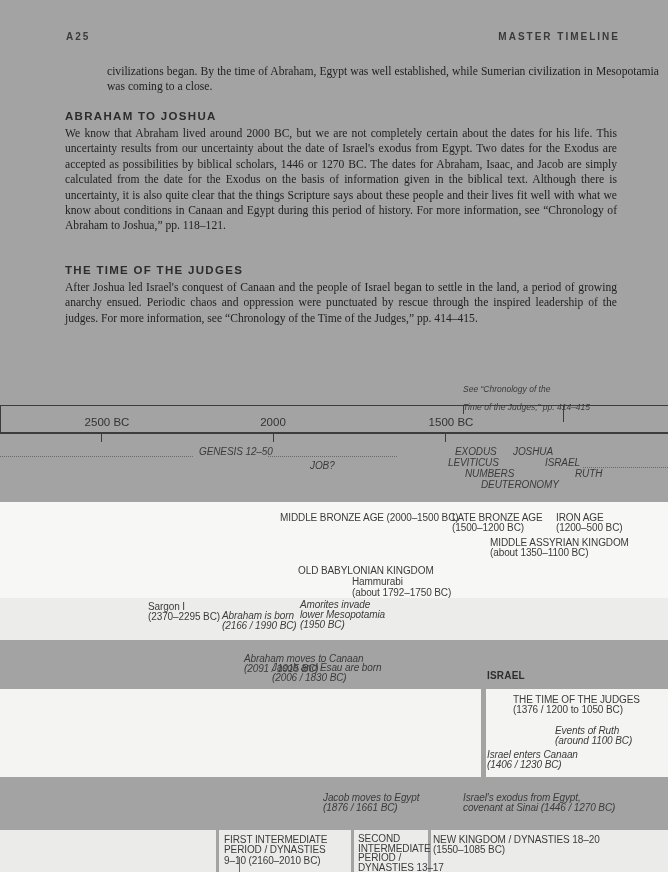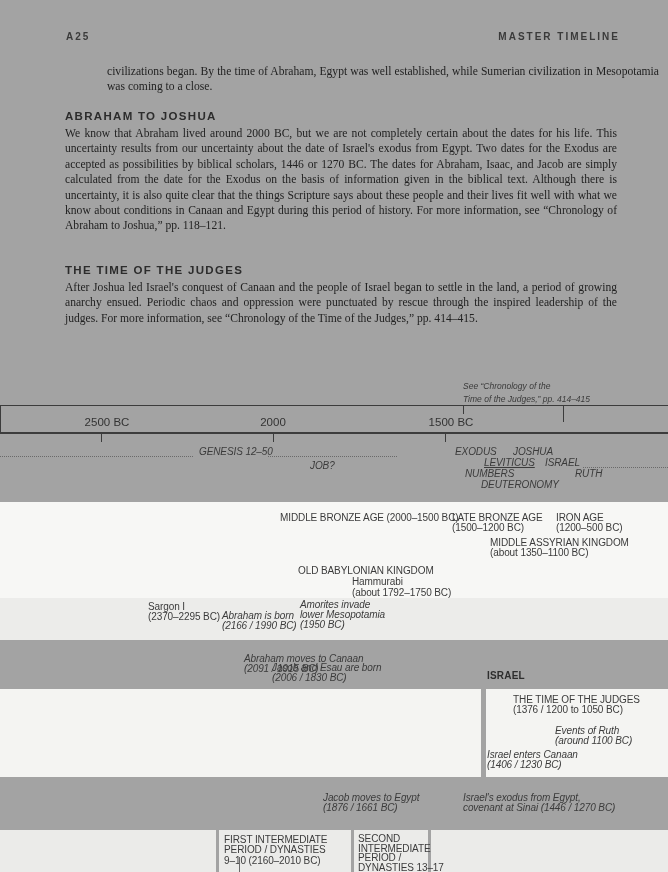--- a/index.html
+++ b/index.html
@@ -34,21 +34,21 @@
     font-size:10px;line-height:10.2px;color:#3b3b3b;
     white-space:pre-line;letter-spacing:-0.1px;
   }
   .tl-i{font-style:italic;}
   .axis-label{
     font-family:"Liberation Sans","DejaVu Sans",sans-serif;
     font-size:11.5px;color:#333;text-align:center;white-space:nowrap;
   }
   .callout{
     font-family:"Liberation Sans","DejaVu Sans",sans-serif;
-    font-size:8.5px;font-style:italic;line-height:13px;color:#3b3b3b;
+    font-size:8.5px;font-style:italic;line-height:18px;color:#3b3b3b;
     white-space:pre-line;
   }
   .israel-head{
     font-family:"Liberation Sans","DejaVu Sans",sans-serif;
     font-size:10px;font-weight:bold;color:#2e2e2e;letter-spacing:0.2px;
   }
   .egy{line-height:10.4px;}
 </style>
 </head>
 <body>
@@ -82,21 +82,21 @@
   <div class="abs tick" style="left:101px;top:434px;height:8px;"></div>
   <div class="abs tick" style="left:273px;top:434px;height:8px;"></div>
   <div class="abs tick" style="left:445px;top:434px;height:8px;"></div>
 
   <div class="abs dotted" style="left:0;top:451px;width:193px;"></div>
   <div class="abs tl tl-i" style="left:199px;top:447px;">GENESIS 12–50</div>
   <div class="abs dotted" style="left:268px;top:451px;width:129px;"></div>
   <div class="abs tl tl-i" style="left:310px;top:461px;">JOB?</div>
   <div class="abs tl tl-i" style="left:455px;top:447px;">EXODUS</div>
   <div class="abs tl tl-i" style="left:513px;top:447px;">JOSHUA</div>
-  <div class="abs tl tl-i" style="left:484px;top:458px;text-decoration:underline;">LEVITICUS</div>
+  <div class="abs tl tl-i" style="left:448px;top:458px;">LEVITICUS</div>
   <div class="abs tl tl-i" style="left:545px;top:458px;">ISRAEL</div>
   <div class="abs dotted" style="left:583px;top:462px;width:85px;"></div>
   <div class="abs tl tl-i" style="left:465px;top:469px;">NUMBERS</div>
   <div class="abs tl tl-i" style="left:575px;top:469px;">RUTH</div>
   <div class="abs tl tl-i" style="left:481px;top:480px;">DEUTERONOMY</div>
 
   <div class="abs band" style="left:0;top:502px;width:668px;height:96px;background:#f7f7f5;"></div>
   <div class="abs band" style="left:0;top:598px;width:668px;height:42px;background:#ececea;"></div>
   <div class="abs band" style="left:0;top:689px;width:481px;height:88px;background:#f4f4f2;"></div>
   <div class="abs band" style="left:486px;top:689px;width:182px;height:88px;background:#f4f4f2;"></div>
@@ -141,15 +141,17 @@
 (1406 / 1230 BC)</div>
 
   <div class="abs tl egy" style="left:224px;top:835px;">FIRST INTERMEDIATE
 PERIOD / DYNASTIES
 9–10 (2160–2010 BC)</div>
   <div class="abs tl egy" style="left:358px;top:834px;line-height:9.6px;">SECOND
 INTERMEDIATE
 PERIOD /
 DYNASTIES 13–17
 (1786–1550 BC)</div>
+  <div class="abs tl egy" style="left:433px;top:835px;">NEW KINGDOM / DYNASTIES 18–20
+(1550–1085 BC)</div>
   <div class="abs tick" style="left:239px;top:857px;height:15px;background:#6a6a6a;"></div>
 
 </div>
 
 </body></html>

